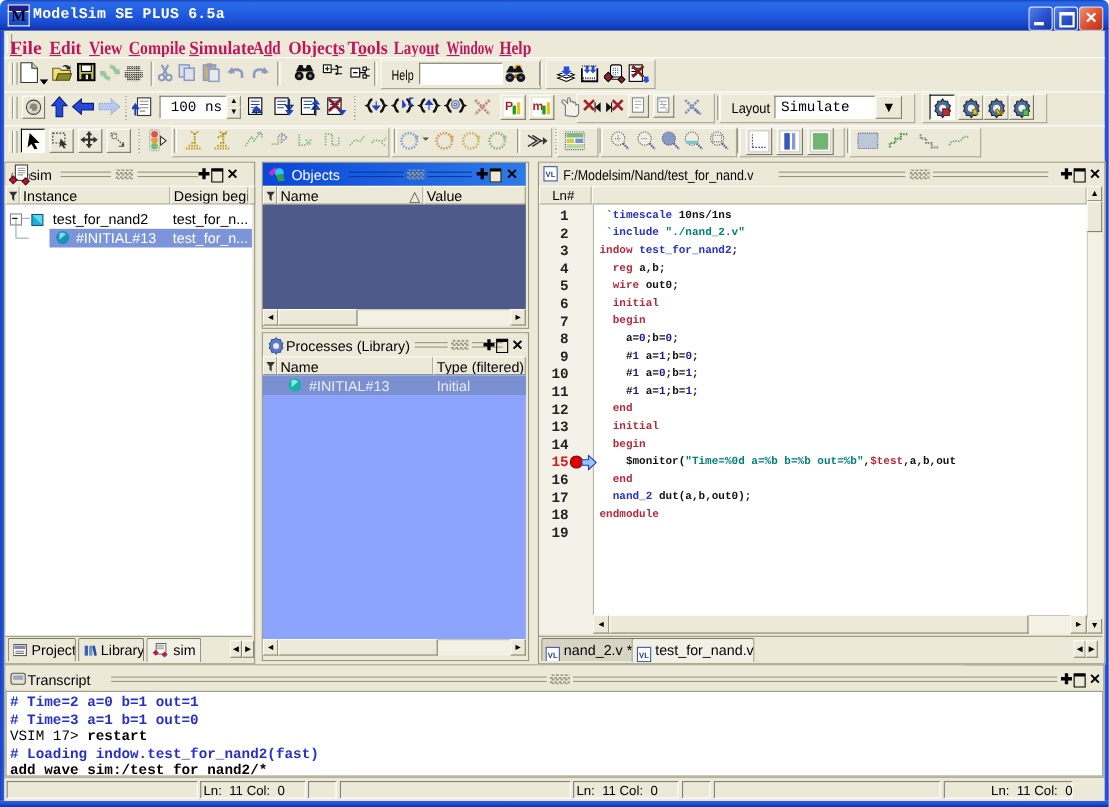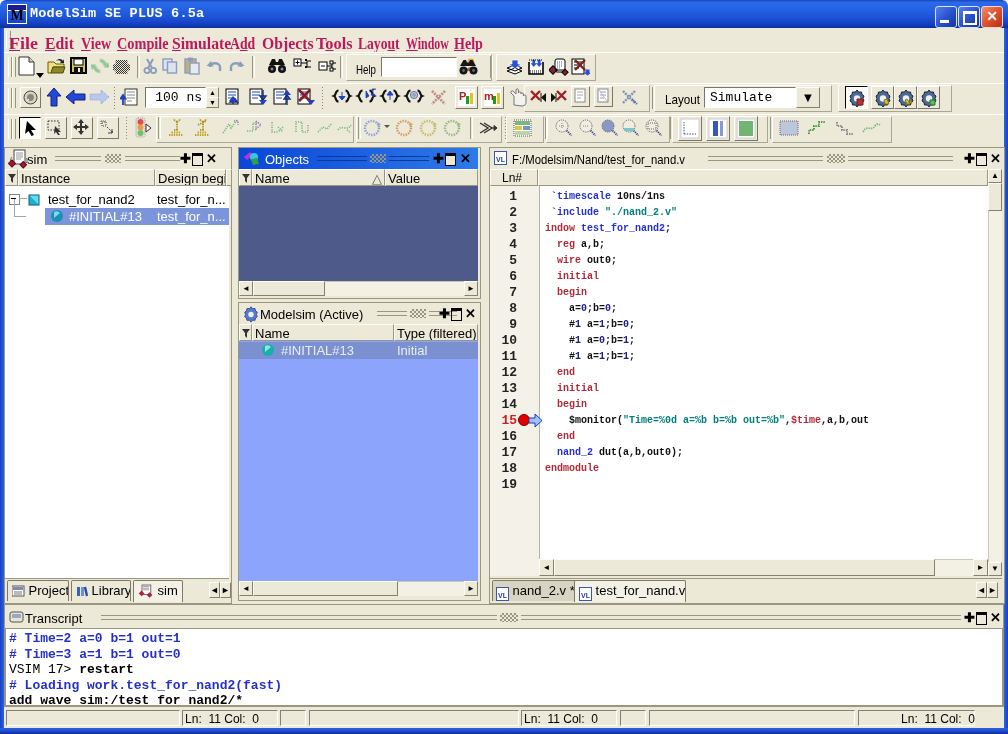--- a/index.html
+++ b/index.html
@@ -678,21 +678,21 @@
     <div class="a sbtn" style="left:225px;top:0;width:14px;height:15px;font-size:8px;line-height:13px">►</div>
   </div>
 </div>
 
 <div class="a" style="left:238px;top:302px;width:241px;height:297px;background:#ece9d8;border:1px solid #9a977f">
   <div class="a" style="left:0;top:0;width:239px;height:21px;background:#ece9d8">
     <svg class="a" style="left:3px;top:2px" width="18" height="18" viewBox="0 0 20 20">
         <path d="M10 2l1.5 2h3l.5 2.5 2 1.5-1 2.5 1 2.5-2 1.5-.5 2.5h-3L10 19l-1.5-2h-3L5 14.5 3 13l1-2.5L3 8l2-1.5L5.5 4h3z" fill="#5a7ac8" stroke="#2a4a98"></path>
         <circle cx="10" cy="10.5" r="3" fill="#eceef8"></circle>
       </svg>
-    <span class="a ptitle" style="left:21px;top:4px">Modelsim (Active)</span>
+    <span class="a ptitle" style="left:21px;top:4px">Processes (Library)</span>
     <div class="a hl2" style="left:138px;top:8px;width:30px"></div>
     <div class="a dots" style="left:171px;top:6px;width:16px;height:9px"></div>
     <div class="a hl2" style="left:190px;top:8px;width:28px"></div>
     <div class="a" style="left:200px;top:3px;font:bold 13px 'Liberation Sans'">✚</div>
     <div class="a" style="left:212px;top:5px;width:9px;height:9px;border:1px solid #000;border-top-width:3px"></div>
     <div class="a" style="left:226px;top:3px;font:bold 13px 'Liberation Sans'">✕</div>
   </div>
   <div class="a hdrcell" style="left:0;top:21px;width:13px;height:17px"><svg width="8" height="9" viewBox="0 0 8 9">
         <path d="M0 0h8L5 4v5L3 7V4z" fill="#333"></path>
       </svg></div>
@@ -759,21 +759,21 @@
   <span style="color:#b22a3a">wire</span> out0;
   <span style="color:#b22a3a">initial</span>
   <span style="color:#b22a3a">begin</span>
     a=<span style="color:#1a1a90">0</span>;b=<span style="color:#1a1a90">0</span>;
     #<span style="color:#1a1a90">1</span> a=<span style="color:#1a1a90">1</span>;b=<span style="color:#1a1a90">0</span>;
     #<span style="color:#1a1a90">1</span> a=<span style="color:#1a1a90">0</span>;b=<span style="color:#1a1a90">1</span>;
     #<span style="color:#1a1a90">1</span> a=<span style="color:#1a1a90">1</span>;b=<span style="color:#1a1a90">1</span>;
   <span style="color:#b22a3a">end</span>
   <span style="color:#b22a3a">initial</span>
   <span style="color:#b22a3a">begin</span>
-    $monitor(<span style="color:#00807a">"Time=%0d a=%b b=%b out=%b"</span>,<span style="color:#b22a3a">$time</span>,a,b,out
+    $monitor(<span style="color:#00807a">"Time=%0d a=%b b=%b out=%b"</span>,<span style="color:#b22a3a">$test</span>,a,b,out
   <span style="color:#b22a3a">end</span>
   <span style="color:#2530c8">nand_2</span> dut(a,b,out0);
 <span style="color:#b22a3a">endmodule</span>
 </div>
 
   <svg class="a" style="left:27px;top:265px" width="26" height="15">
       <circle cx="7" cy="7" r="5.5" fill="#e00000" stroke="#800000"></circle>
       <path d="M12 5h6V1l7 6.5L18 14v-4h-6z" fill="#9cc2f8" stroke="#1a3ab8"></path>
     </svg>
 
@@ -808,21 +808,21 @@
     <div class="a dots" style="left:495px;top:8px;width:18px;height:9px"></div>
     <div class="a hl2" style="left:516px;top:10px;width:440px"></div>
     <div class="a" style="left:959px;top:5px;font:bold 13px 'Liberation Sans'">✚</div>
     <div class="a" style="left:971px;top:7px;width:9px;height:9px;border:1px solid #000;border-top-width:3px"></div>
     <div class="a" style="left:985px;top:5px;font:bold 13px 'Liberation Sans'">✕</div>
   </div>
   <div class="a" style="left:0;top:23px;width:998px;height:78px;background:#fff;border:1px solid #9a977f;box-sizing:border-box"></div>
   <div class="a mono" id="transcript" style="left:4px;top:26px;font-size:13px;font-weight:bold;line-height:15.5px;white-space:pre"><span style="color:#2530c8"># Time=2 a=0 b=1 out=1</span>
 <span style="color:#2530c8"># Time=3 a=1 b=1 out=0</span>
 <span style="font-weight:normal">VSIM 17&gt;</span> restart
-<span style="color:#2530c8"># Loading work.test_for_nand2(fast)</span>
+<span style="color:#2530c8"># Loading indow.test_for_nand2(fast)</span>
 add wave sim:/test for nand2/*</div>
 </div>
 
 <div class="a" style="left:4px;top:708px;width:1000px;height:20px;background:#ece9d8"></div>
 <div class="a sunk" style="left:6px;top:710px;width:174px;height:16px;box-sizing:border-box"></div>
 <div class="a sunk" style="left:182px;top:710px;width:96px;height:16px;box-sizing:border-box;font-size:12px;padding:1px 2px;white-space:pre"><span class="fit" style="display: inline-block; transform-origin: 0px 50%; transform: scaleX(1.00233);">Ln:  11 Col:  0</span></div>
 <div class="a sunk" style="left:280px;top:710px;width:26px;height:16px;box-sizing:border-box"></div>
 <div class="a sunk" style="left:309px;top:710px;width:210px;height:16px;box-sizing:border-box"></div>
 <div class="a sunk" style="left:521px;top:710px;width:96px;height:16px;box-sizing:border-box;font-size:12px;padding:1px 2px;white-space:pre"><span class="fit" style="display: inline-block; transform-origin: 0px 50%; transform: scaleX(1.00233);">Ln:  11 Col:  0</span></div>
 <div class="a sunk" style="left:620px;top:710px;width:26px;height:16px;box-sizing:border-box"></div>

